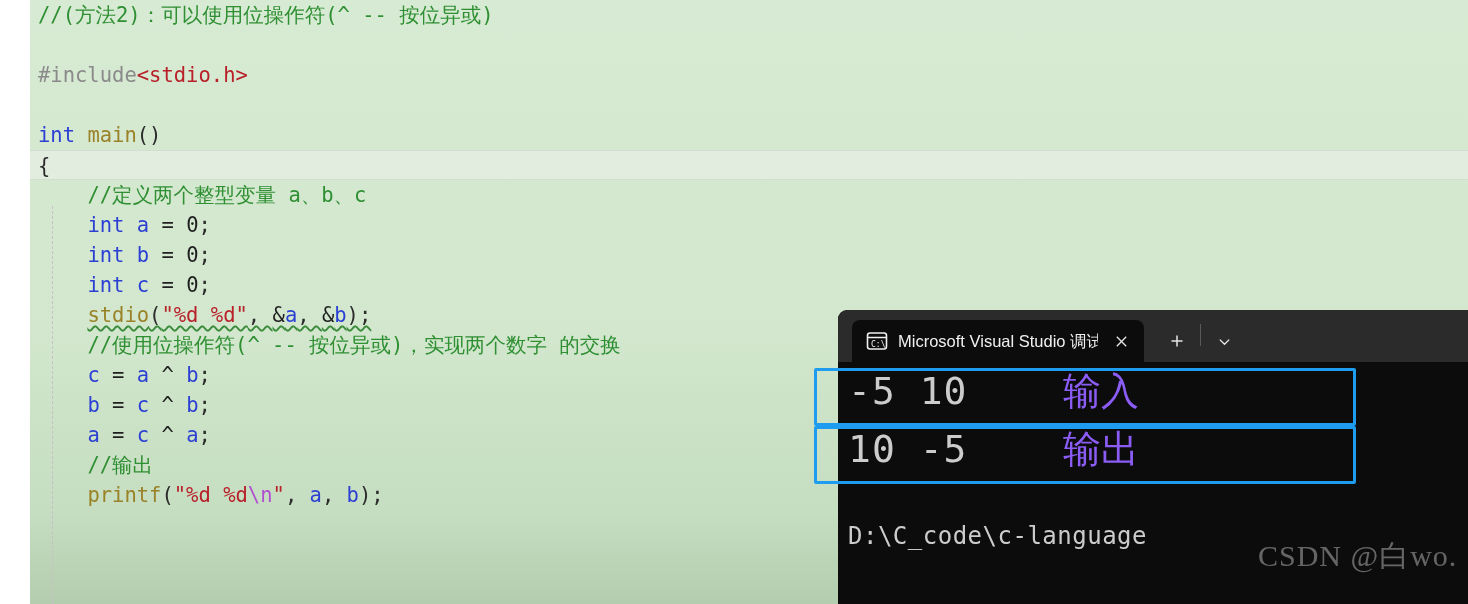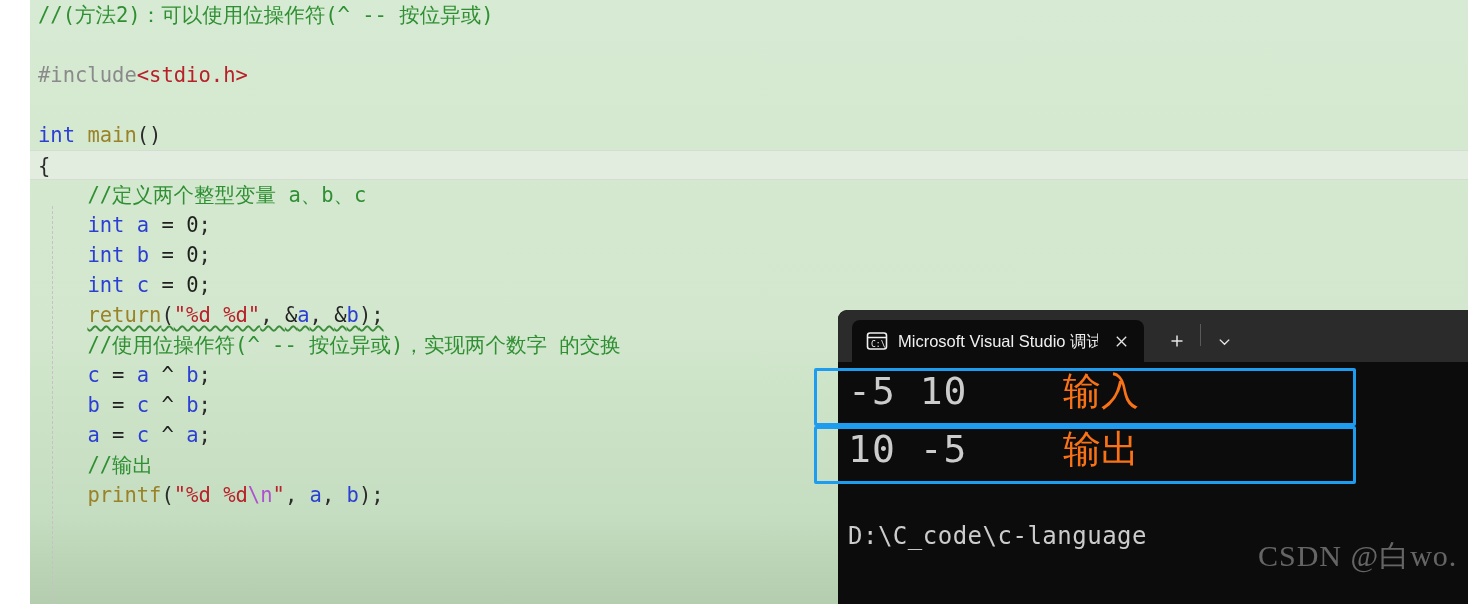--- a/index.html
+++ b/index.html
@@ -167,21 +167,21 @@
   .term-line {
     font-family: "DejaVu Sans Mono", monospace;
     font-size: 38px;
     line-height: 58px;
     color: #cccccc;
     white-space: pre;
     letter-spacing: 1px;
   }
 
   .term-anno {
-    color: #f97316;
+    color: #8b5cf6;
     font-family: Liberation Serif, serif;
     letter-spacing: 0;
   }
 
   .term-path {
     font-family: "DejaVu Sans Mono", monospace;
     font-size: 24px;
     line-height: 52px;
     color: #cccccc;
     white-space: pre;
@@ -222,21 +222,21 @@
         <div class="code-line"><span></span><span><span class="c-comment">//(方法2)：可以使用位操作符(^ -- 按位异或)</span></span></div>
         <div class="code-line"><span></span><span></span></div>
         <div class="code-line"><span></span><span><span class="c-pre">#include</span><span class="c-header">&lt;stdio.h&gt;</span></span></div>
         <div class="code-line"><span></span><span></span></div>
         <div class="code-line"><span></span><span><span class="c-kw">int</span><span class="c-plain"> </span><span class="c-fn">main</span><span class="c-punct">()</span></span></div>
         <div class="code-line current"><span></span><span><span class="c-punct">{</span></span></div>
         <div class="code-line"><span>    </span><span><span class="c-comment">//定义两个整型变量 a、b、c</span></span></div>
         <div class="code-line"><span>    </span><span><span class="c-kw">int</span><span class="c-plain"> </span><span class="c-var">a</span><span class="c-plain"> = </span><span class="c-num">0</span><span class="c-punct">;</span></span></div>
         <div class="code-line"><span>    </span><span><span class="c-kw">int</span><span class="c-plain"> </span><span class="c-var">b</span><span class="c-plain"> = </span><span class="c-num">0</span><span class="c-punct">;</span></span></div>
         <div class="code-line"><span>    </span><span><span class="c-kw">int</span><span class="c-plain"> </span><span class="c-var">c</span><span class="c-plain"> = </span><span class="c-num">0</span><span class="c-punct">;</span></span></div>
-        <div class="code-line"><span>    </span><span class="squiggle"><span class="c-fn">return</span><span class="c-punct">(</span><span class="c-str">"%d %d"</span><span class="c-punct">, </span><span class="c-plain">&amp;</span><span class="c-var">a</span><span class="c-punct">, </span><span class="c-plain">&amp;</span><span class="c-var">b</span><span class="c-punct">);</span></span></div>
+        <div class="code-line"><span>    </span><span class="squiggle"><span class="c-fn">stdio</span><span class="c-punct">(</span><span class="c-str">"%d %d"</span><span class="c-punct">, </span><span class="c-plain">&amp;</span><span class="c-var">a</span><span class="c-punct">, </span><span class="c-plain">&amp;</span><span class="c-var">b</span><span class="c-punct">);</span></span></div>
         <div class="code-line"><span>    </span><span><span class="c-comment">//使用位操作符(^ -- 按位异或)，实现两个数字 的交换</span></span></div>
         <div class="code-line"><span>    </span><span><span class="c-var">c</span><span class="c-plain"> = </span><span class="c-var">a</span><span class="c-plain"> ^ </span><span class="c-var">b</span><span class="c-punct">;</span></span></div>
         <div class="code-line"><span>    </span><span><span class="c-var">b</span><span class="c-plain"> = </span><span class="c-var">c</span><span class="c-plain"> ^ </span><span class="c-var">b</span><span class="c-punct">;</span></span></div>
         <div class="code-line"><span>    </span><span><span class="c-var">a</span><span class="c-plain"> = </span><span class="c-var">c</span><span class="c-plain"> ^ </span><span class="c-var">a</span><span class="c-punct">;</span></span></div>
         <div class="code-line"><span>    </span><span><span class="c-comment">//输出</span></span></div>
         <div class="code-line"><span>    </span><span><span class="c-fn">printf</span><span class="c-punct">(</span><span class="c-str">"%d %d</span><span class="c-esc">\n</span><span class="c-str">"</span><span class="c-punct">, </span><span class="c-var">a</span><span class="c-punct">, </span><span class="c-var">b</span><span class="c-punct">);</span></span></div>
         <div class="code-line"><span></span><span></span></div>
       </div>
   </div>
 

